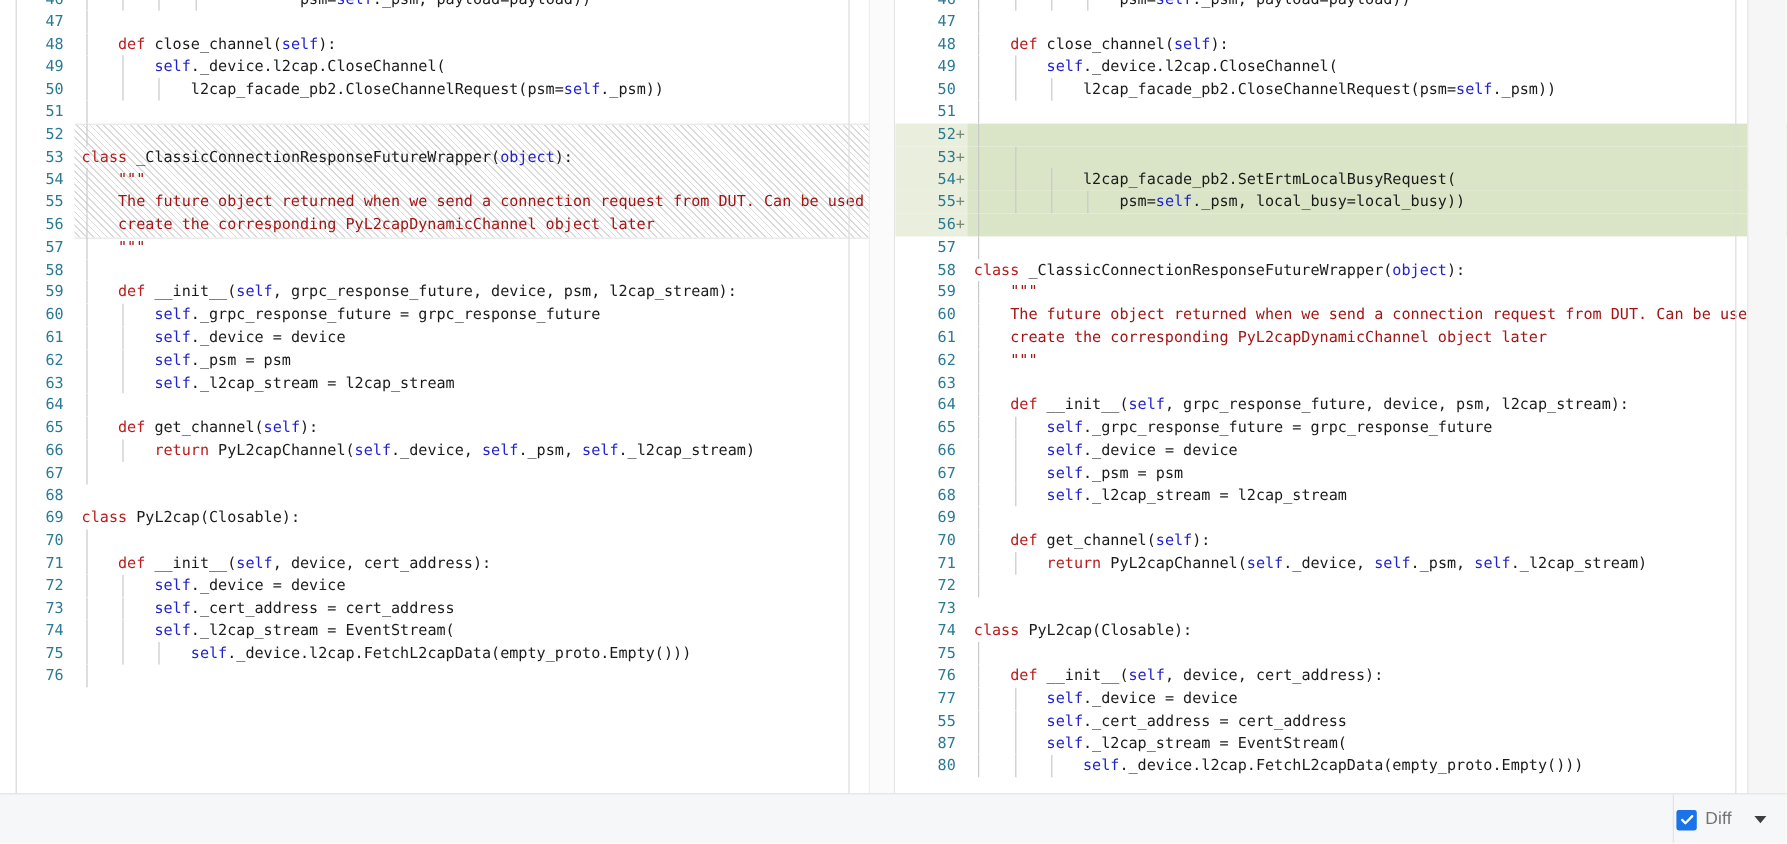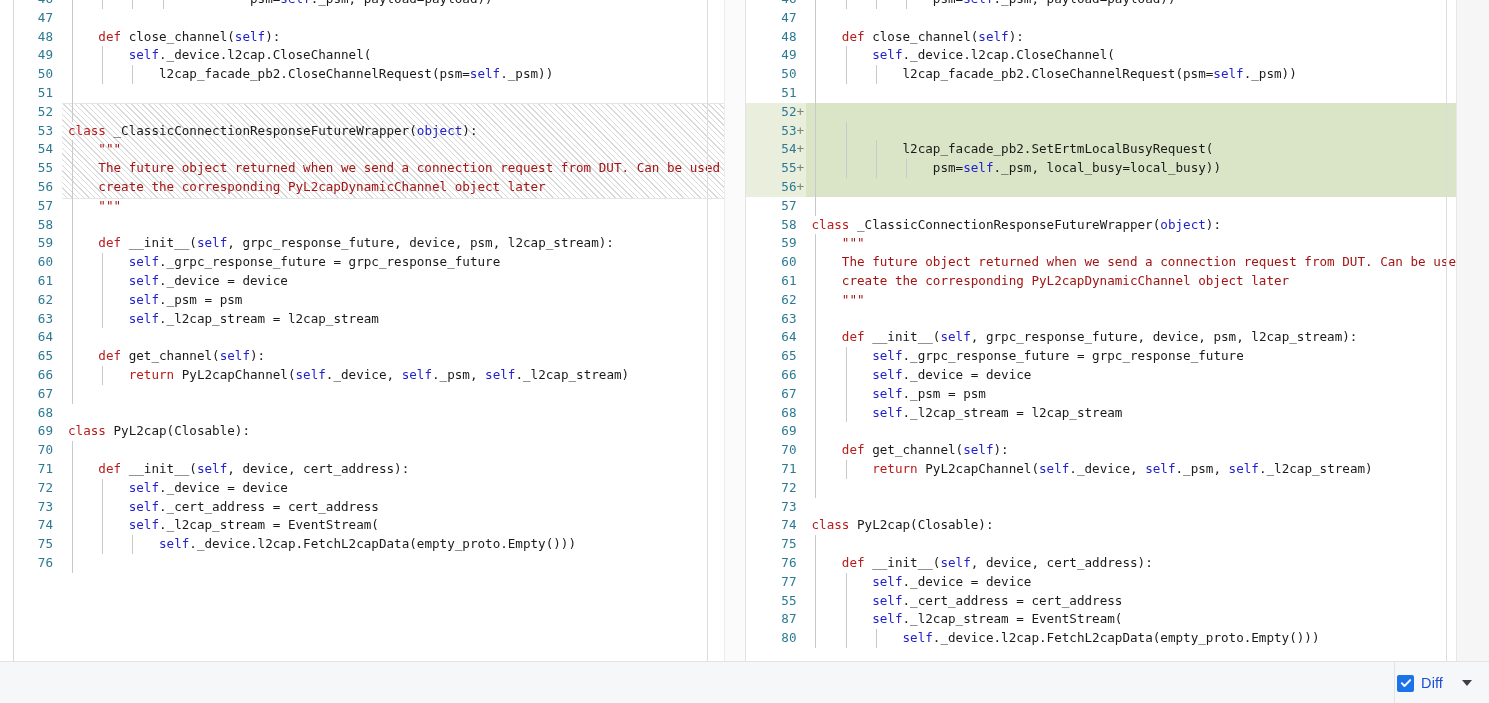--- a/index.html
+++ b/index.html
@@ -178,21 +178,21 @@
     border-radius: 2px;
     background: #1a73e8;
     display: inline-flex;
     align-items: center;
     justify-content: center;
     flex: 0 0 auto;
   }
   .checkbox svg { display: block; }
   .diff-label {
     font-size: 14.5px;
-    color: #1d4ed8;
+    color: #737373;
     font-family: "Liberation Sans", sans-serif;
     letter-spacing: .1px;
   }
   .caret-btn {
     width: 24px; height: 42px;
     display: inline-flex;
     align-items: center;
     justify-content: center;
     cursor: pointer;
   }

